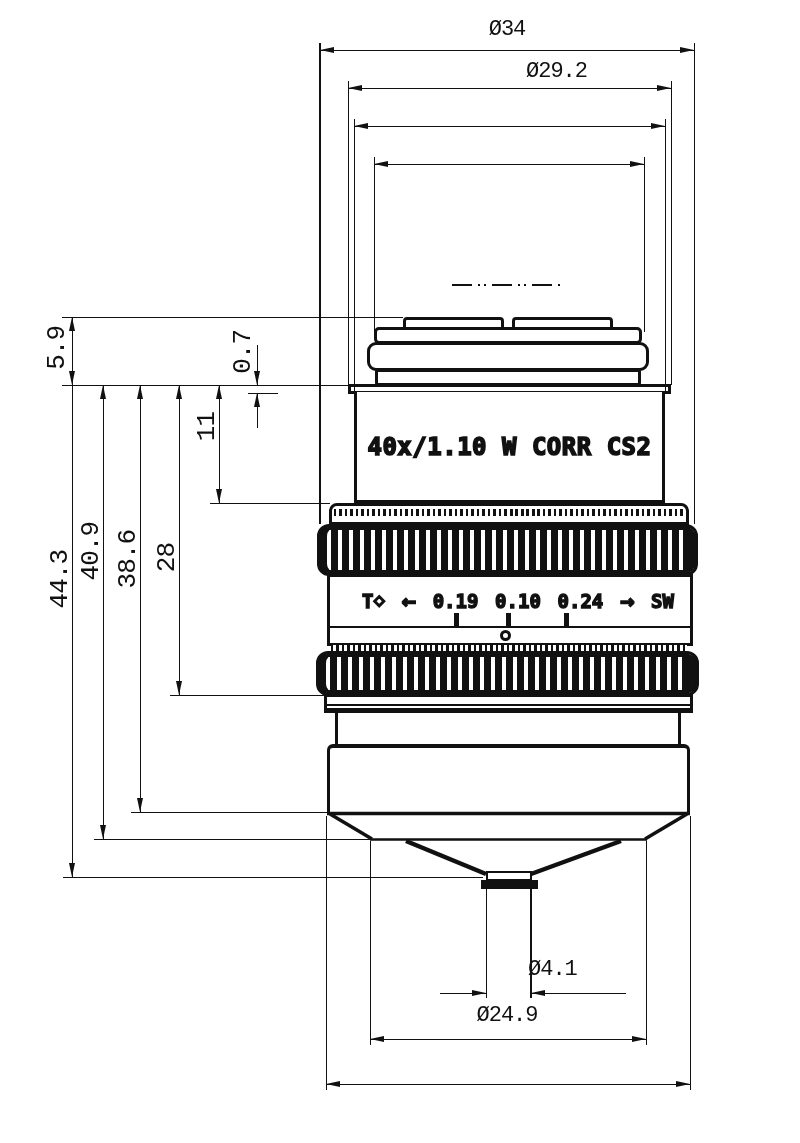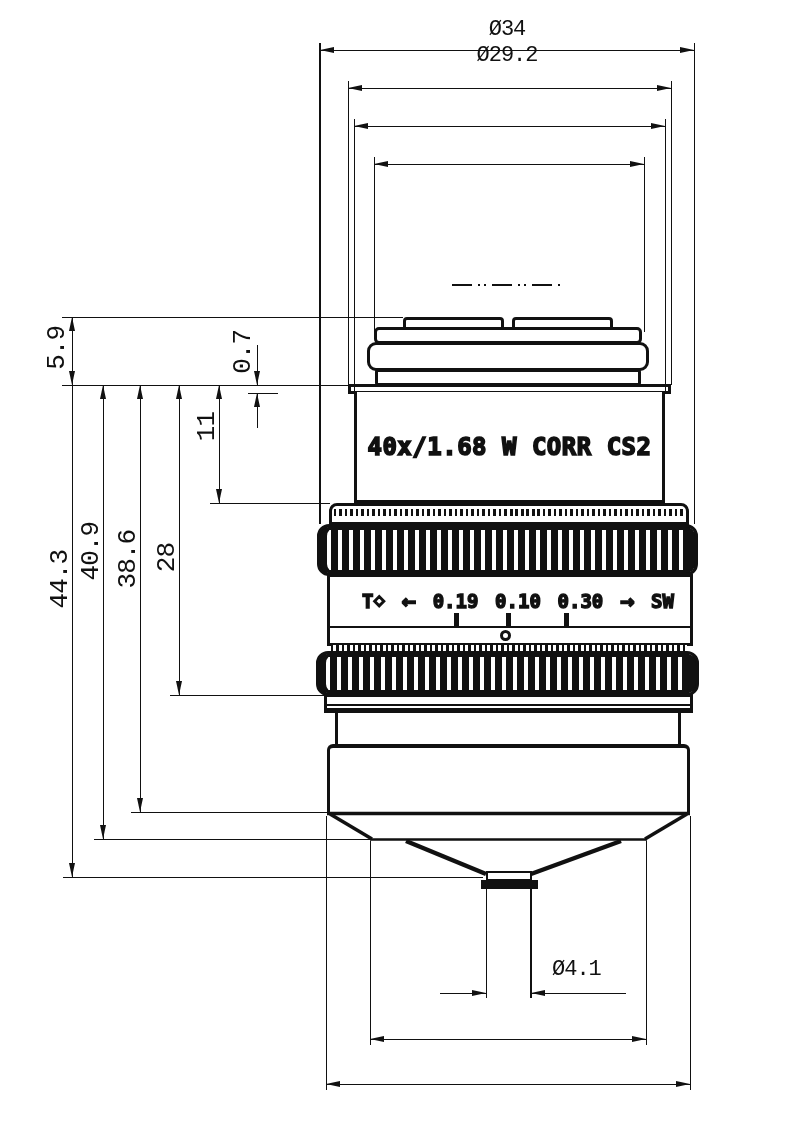--- a/index.html
+++ b/index.html
@@ -38,35 +38,35 @@
   <div class="part" style="left:403px;top:317px;width:101px;height:13px;border-radius:4px 4px 0 0;"></div>
   <div class="part" style="left:512px;top:317px;width:101px;height:13px;border-radius:4px 4px 0 0;"></div>
 
   <div class="part" style="left:374px;top:327px;width:268px;height:17px;border-radius:5px;"></div>
   <div class="part" style="left:367px;top:342px;width:282px;height:29px;border-radius:9px;"></div>
   <div class="part" style="left:375px;top:369px;width:266px;height:17px;border-radius:3px;"></div>
 
   <div class="part" style="left:348px;top:384px;width:323px;height:10px;"></div>
 
   <div class="part" style="left:354px;top:392px;width:311px;height:112px;border-top:none;border-bottom:4px solid #111;">
-    <div class="engrave" style="top:41px;font-size:24px;letter-spacing:0.5px;">40x/1.68 W CORR CS2</div>
+    <div class="engrave" style="top:41px;font-size:24px;letter-spacing:0.5px;">40x/1.10 W CORR CS2</div>
   </div>
 
   <div class="part" style="left:329px;top:503px;width:360px;height:22px;border-radius:8px 8px 0 0;"></div>
   <div class="fineknurl" style="left:334px;top:509px;width:350px;height:7px;"></div>
 
   <div class="knurl" style="left:317px;top:524px;width:381px;height:52px;"></div>
 
   <div class="part" style="left:327px;top:574px;width:366px;height:55px;">
     <div style="position:absolute;left:32px;right:16px;top:10px;display:flex;justify-content:space-between;align-items:center;">
       <span class="collartxt">T⋄</span>
       <span class="collartxt" style="font-size:24px;">←</span>
       <span class="collartxt">0.19</span>
       <span class="collartxt">0.10</span>
-      <span class="collartxt">0.30</span>
+      <span class="collartxt">0.24</span>
       <span class="collartxt" style="font-size:24px;">→</span>
       <span class="collartxt">SW</span>
     </div>
     <div class="tick" style="left:124px;top:36px;"></div>
     <div class="tick" style="left:176px;top:36px;"></div>
     <div class="tick" style="left:234px;top:36px;"></div>
   </div>
 
   <div class="part" style="left:327px;top:628px;width:366px;height:18px;border-top:none;"></div>
   <div style="position:absolute;left:500px;top:630px;width:11px;height:11px;border:3px solid #111;border-radius:50%;background:#fff;box-sizing:border-box;"></div>
@@ -95,21 +95,21 @@
 
   <div class="centerline" style="left:452px;top:284px;width:112px;"></div>
 
   <div class="dimtext center" style="left:427px;top:17px;">Ø34</div>
   <div class="hl" style="left:320px;top:49.5px;width:374px;"></div>
   <div class="ar l" style="left:320px;top:46.7px;"></div>
   <div class="ar r" style="left:680px;top:46.7px;"></div>
   <div class="vl" style="left:319px;top:43px;height:481px;"></div>
   <div class="vl" style="left:693.5px;top:43px;height:481px;"></div>
 
-  <div class="dimtext center" style="left:427px;top:43px;">Ø29.2</div>
+  <div class="dimtext center" style="left:427px;top:59px;text-align:right;">Ø29.2</div>
   <div class="hl" style="left:348px;top:87.5px;width:323px;"></div>
   <div class="ar l" style="left:348px;top:84.7px;"></div>
   <div class="ar r" style="left:657px;top:84.7px;"></div>
   <div class="vl" style="left:347.5px;top:81px;height:304px;"></div>
   <div class="vl" style="left:670.5px;top:81px;height:304px;"></div>
 
   <div class="hl" style="left:354px;top:125.5px;width:311px;"></div>
   <div class="ar l" style="left:354px;top:122.7px;"></div>
   <div class="ar r" style="left:651px;top:122.7px;"></div>
   <div class="vl" style="left:353.5px;top:119px;height:274px;"></div>
@@ -160,28 +160,29 @@
   <div class="ar d" style="left:99.7px;top:825px;"></div>
   <div class="hl" style="left:94px;top:838.5px;width:276px;"></div>
 
   <div class="vtext" style="left:45px;top:550px;">44.3</div>
   <div class="vl" style="left:71.5px;top:385px;height:492px;"></div>
   <div class="ar d" style="left:68.7px;top:863px;"></div>
   <div class="hl" style="left:63px;top:876.5px;width:420px;"></div>
 
   <div class="vl" style="left:485.5px;top:888px;height:110px;"></div>
   <div class="vl" style="left:530px;top:888px;height:110px;"></div>
-  <div class="dimtext" style="left:552px;top:957px;">Ø4.1</div>
+  <div class="dimtext" style="left:528px;top:957px;">Ø4.1</div>
   <div class="hl" style="left:440px;top:992.5px;width:46px;"></div>
   <div class="hl" style="left:531px;top:992.5px;width:95px;"></div>
   <div class="ar r" style="left:472px;top:989.7px;"></div>
   <div class="ar l" style="left:531px;top:989.7px;"></div>
 
   <div class="vl" style="left:369.5px;top:841px;height:204px;"></div>
   <div class="vl" style="left:645.5px;top:841px;height:204px;"></div>
+  <div class="dimtext center" style="left:427px;top:1003px;">Ø24.9</div>
   <div class="hl" style="left:370px;top:1038.5px;width:276px;"></div>
   <div class="ar l" style="left:370px;top:1035.7px;"></div>
   <div class="ar r" style="left:632px;top:1035.7px;"></div>
 
   <div class="vl" style="left:325.5px;top:816px;height:274px;"></div>
   <div class="vl" style="left:689.5px;top:816px;height:274px;"></div>
   <div class="hl" style="left:326px;top:1083.5px;width:364px;"></div>
   <div class="ar l" style="left:326px;top:1080.7px;"></div>
   <div class="ar r" style="left:676px;top:1080.7px;"></div>
 

